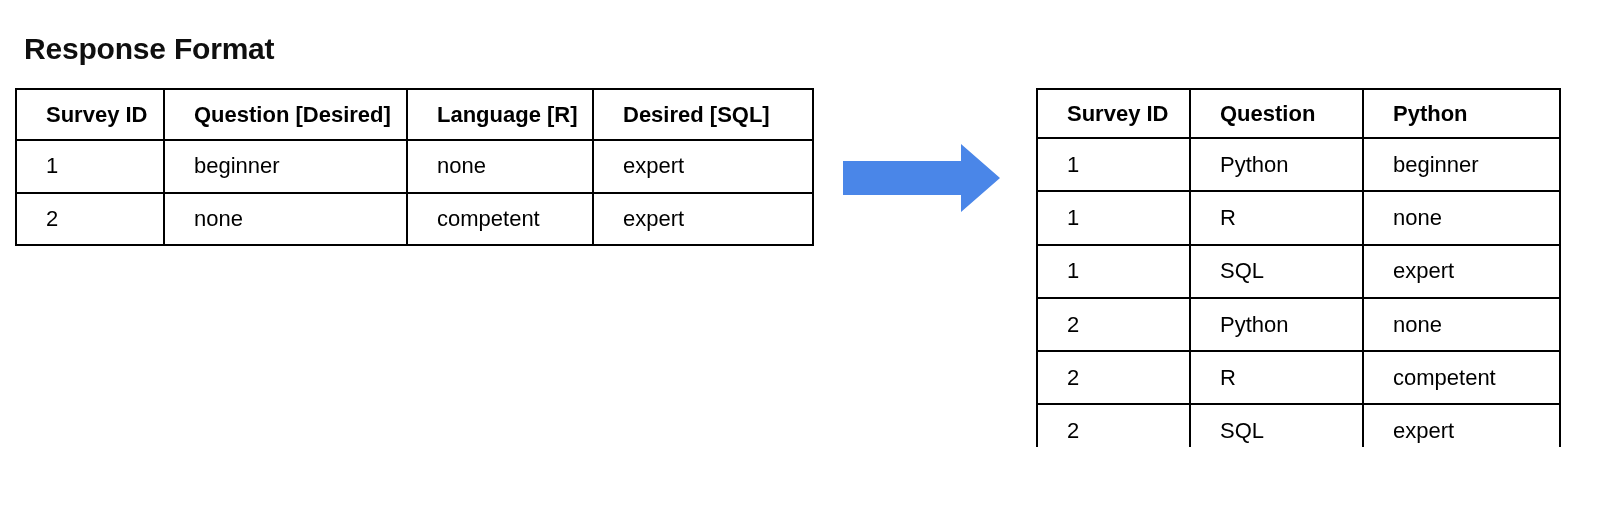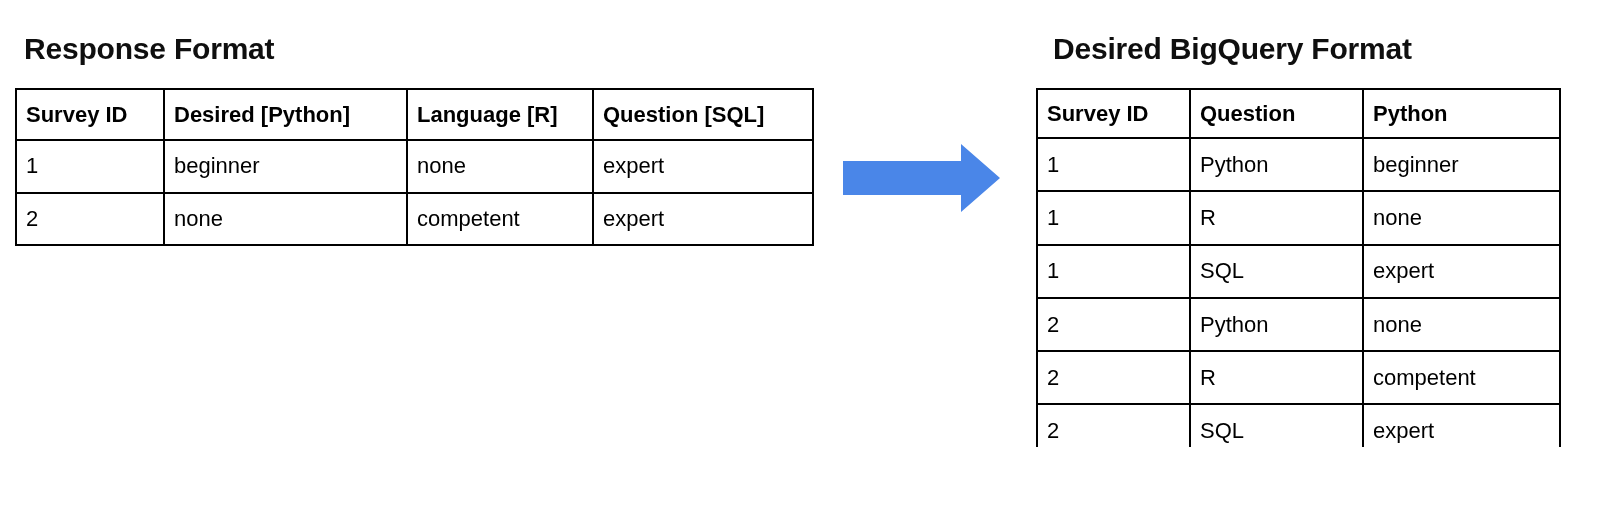--- a/index.html
+++ b/index.html
@@ -27,21 +27,21 @@
   .title-right { left: 1053px; top: 32px; }
 
   table.data-table {
     position: absolute;
     border-collapse: collapse;
     table-layout: fixed;
     background: #ffffff;
   }
   .data-table th, .data-table td {
     border: 2px solid #000000;
-    padding: 0 8px 0 9px;
+    padding: 0 8px 0 29px;
     vertical-align: middle;
     text-align: left;
     font-size: 22px;
     line-height: 1;
     white-space: nowrap;
     overflow: hidden;
   }
   .data-table th { font-weight: bold; }
   .data-table td { font-weight: normal; }
 
@@ -72,23 +72,23 @@
   <table class="data-table table-left">
     <colgroup>
       <col style="width:148px">
       <col style="width:243px">
       <col style="width:186px">
       <col style="width:220px">
     </colgroup>
     <thead>
       <tr>
         <th>Survey ID</th>
-        <th>Desired [Python]</th>
+        <th>Question [Desired]</th>
         <th>Language [R]</th>
-        <th>Question [SQL]</th>
+        <th>Desired [SQL]</th>
       </tr>
     </thead>
     <tbody>
       <tr>
         <td>1</td>
         <td>beginner</td>
         <td>none</td>
         <td>expert</td>
       </tr>
       <tr>
@@ -97,21 +97,20 @@
         <td>competent</td>
         <td>expert</td>
       </tr>
     </tbody>
   </table>
 
   <svg class="arrow-svg" viewBox="843 144 157 68" aria-hidden="true">
     <polygon points="843,161 961,161 961,144 1000,178 961,212 961,195 843,195" fill="#4A86E8"></polygon>
   </svg>
 
-  <div class="panel-title title-right">Desired BigQuery Format</div>
 
   <table class="data-table table-right">
     <colgroup>
       <col style="width:153px">
       <col style="width:173px">
       <col style="width:197px">
     </colgroup>
     <thead>
       <tr>
         <th>Survey ID</th>

